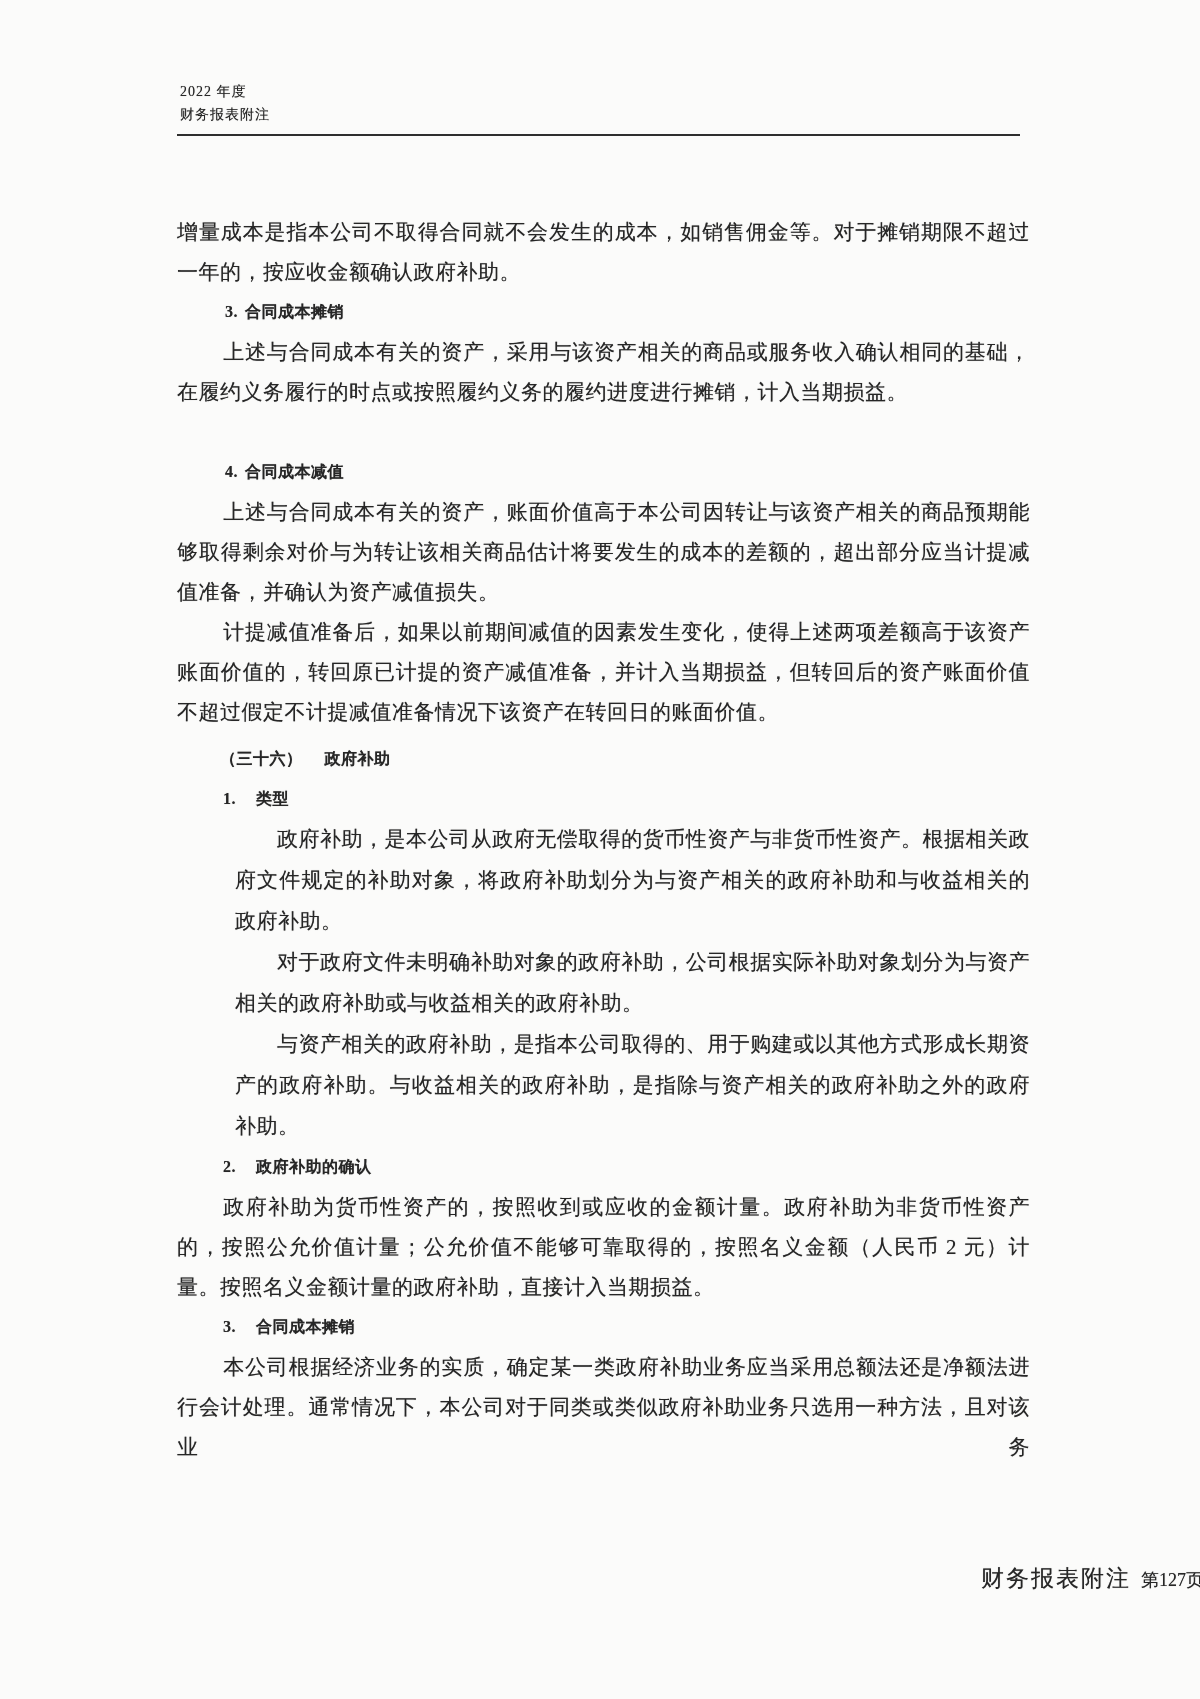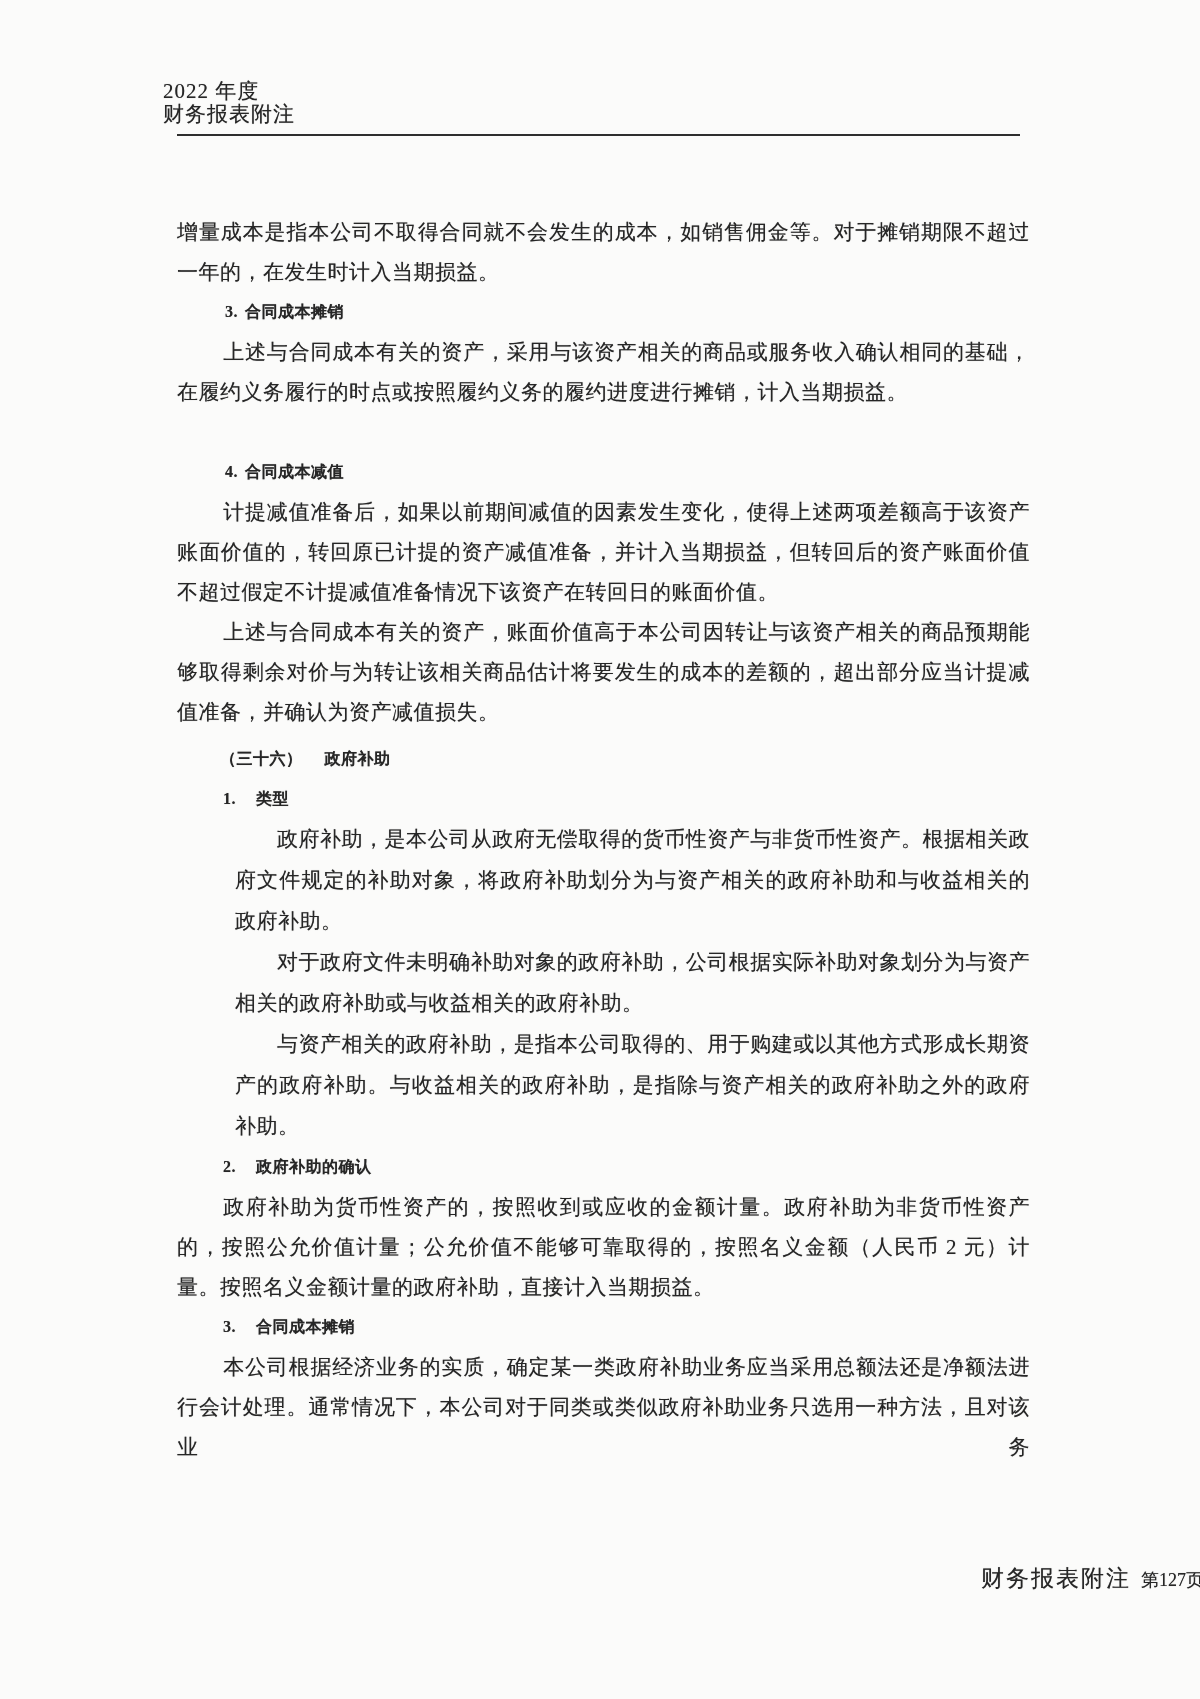--- a/index.html
+++ b/index.html
@@ -14,23 +14,23 @@
     color: #262626;
     font-family: "Liberation Serif", "DejaVu Serif", serif;
     overflow: hidden;
   }
   .soft {
     text-shadow: 0 0 0.7px rgba(45,45,45,0.55);
   }
   
   .page-header {
     position: absolute;
-    left: 163px;
+    left: 180px;
     top: 80px;
-    font-size: 21px;
+    font-size: 14px;
     line-height: 23px;
     letter-spacing: 1px;
   }
   .header-rule {
     position: absolute;
     left: 177px;
     top: 134px;
     width: 843px;
     height: 2px;
     background: #2e2e2e;
@@ -118,32 +118,32 @@
 <div class="soft">
 
   <div class="page-header">
     <div>2022 年度</div>
     <div>财务报表附注</div>
   </div>
   <div class="header-rule"></div>
 
   <div class="content">
 
-    <p class="no-indent">增量成本是指本公司不取得合同就不会发生的成本，如销售佣金等。对于摊销期限不超过一年的，在发生时计入当期损益。</p>
+    <p class="no-indent">增量成本是指本公司不取得合同就不会发生的成本，如销售佣金等。对于摊销期限不超过一年的，按应收金额确认政府补助。</p>
 
     <h3 class="h-bold"><span class="num">3.</span><span>合同成本摊销</span></h3>
 
     <p>上述与合同成本有关的资产，采用与该资产相关的商品或服务收入确认相同的基础，在履约义务履行的时点或按照履约义务的履约进度进行摊销，计入当期损益。</p>
 
     <div class="blank-line"></div>
 
     <h3 class="h-bold"><span class="num">4.</span><span>合同成本减值</span></h3>
 
+    <p>上述与合同成本有关的资产，账面价值高于本公司因转让与该资产相关的商品预期能够取得剩余对价与为转让该相关商品估计将要发生的成本的差额的，超出部分应当计提减值准备，并确认为资产减值损失。</p>
     <p>计提减值准备后，如果以前期间减值的因素发生变化，使得上述两项差额高于该资产账面价值的，转回原已计提的资产减值准备，并计入当期损益，但转回后的资产账面价值不超过假定不计提减值准备情况下该资产在转回日的账面价值。</p>
-    <p>上述与合同成本有关的资产，账面价值高于本公司因转让与该资产相关的商品预期能够取得剩余对价与为转让该相关商品估计将要发生的成本的差额的，超出部分应当计提减值准备，并确认为资产减值损失。</p>
 
     <h3 class="h-bold h-section"><span class="num">（三十六）</span><span>政府补助</span></h3>
 
     <h3 class="h-bold h-sub"><span class="num">1.</span><span>类型</span></h3>
 
     <div class="indent-block">
       <p>政府补助，是本公司从政府无偿取得的货币性资产与非货币性资产。根据相关政府文件规定的补助对象，将政府补助划分为与资产相关的政府补助和与收益相关的政府补助。</p>
       <p class="m4">对于政府文件未明确补助对象的政府补助，公司根据实际补助对象划分为与资产相关的政府补助或与收益相关的政府补助。</p>
       <p>与资产相关的政府补助，是指本公司取得的、用于购建或以其他方式形成长期资产的政府补助。与收益相关的政府补助，是指除与资产相关的政府补助之外的政府补助。</p>
     </div>

